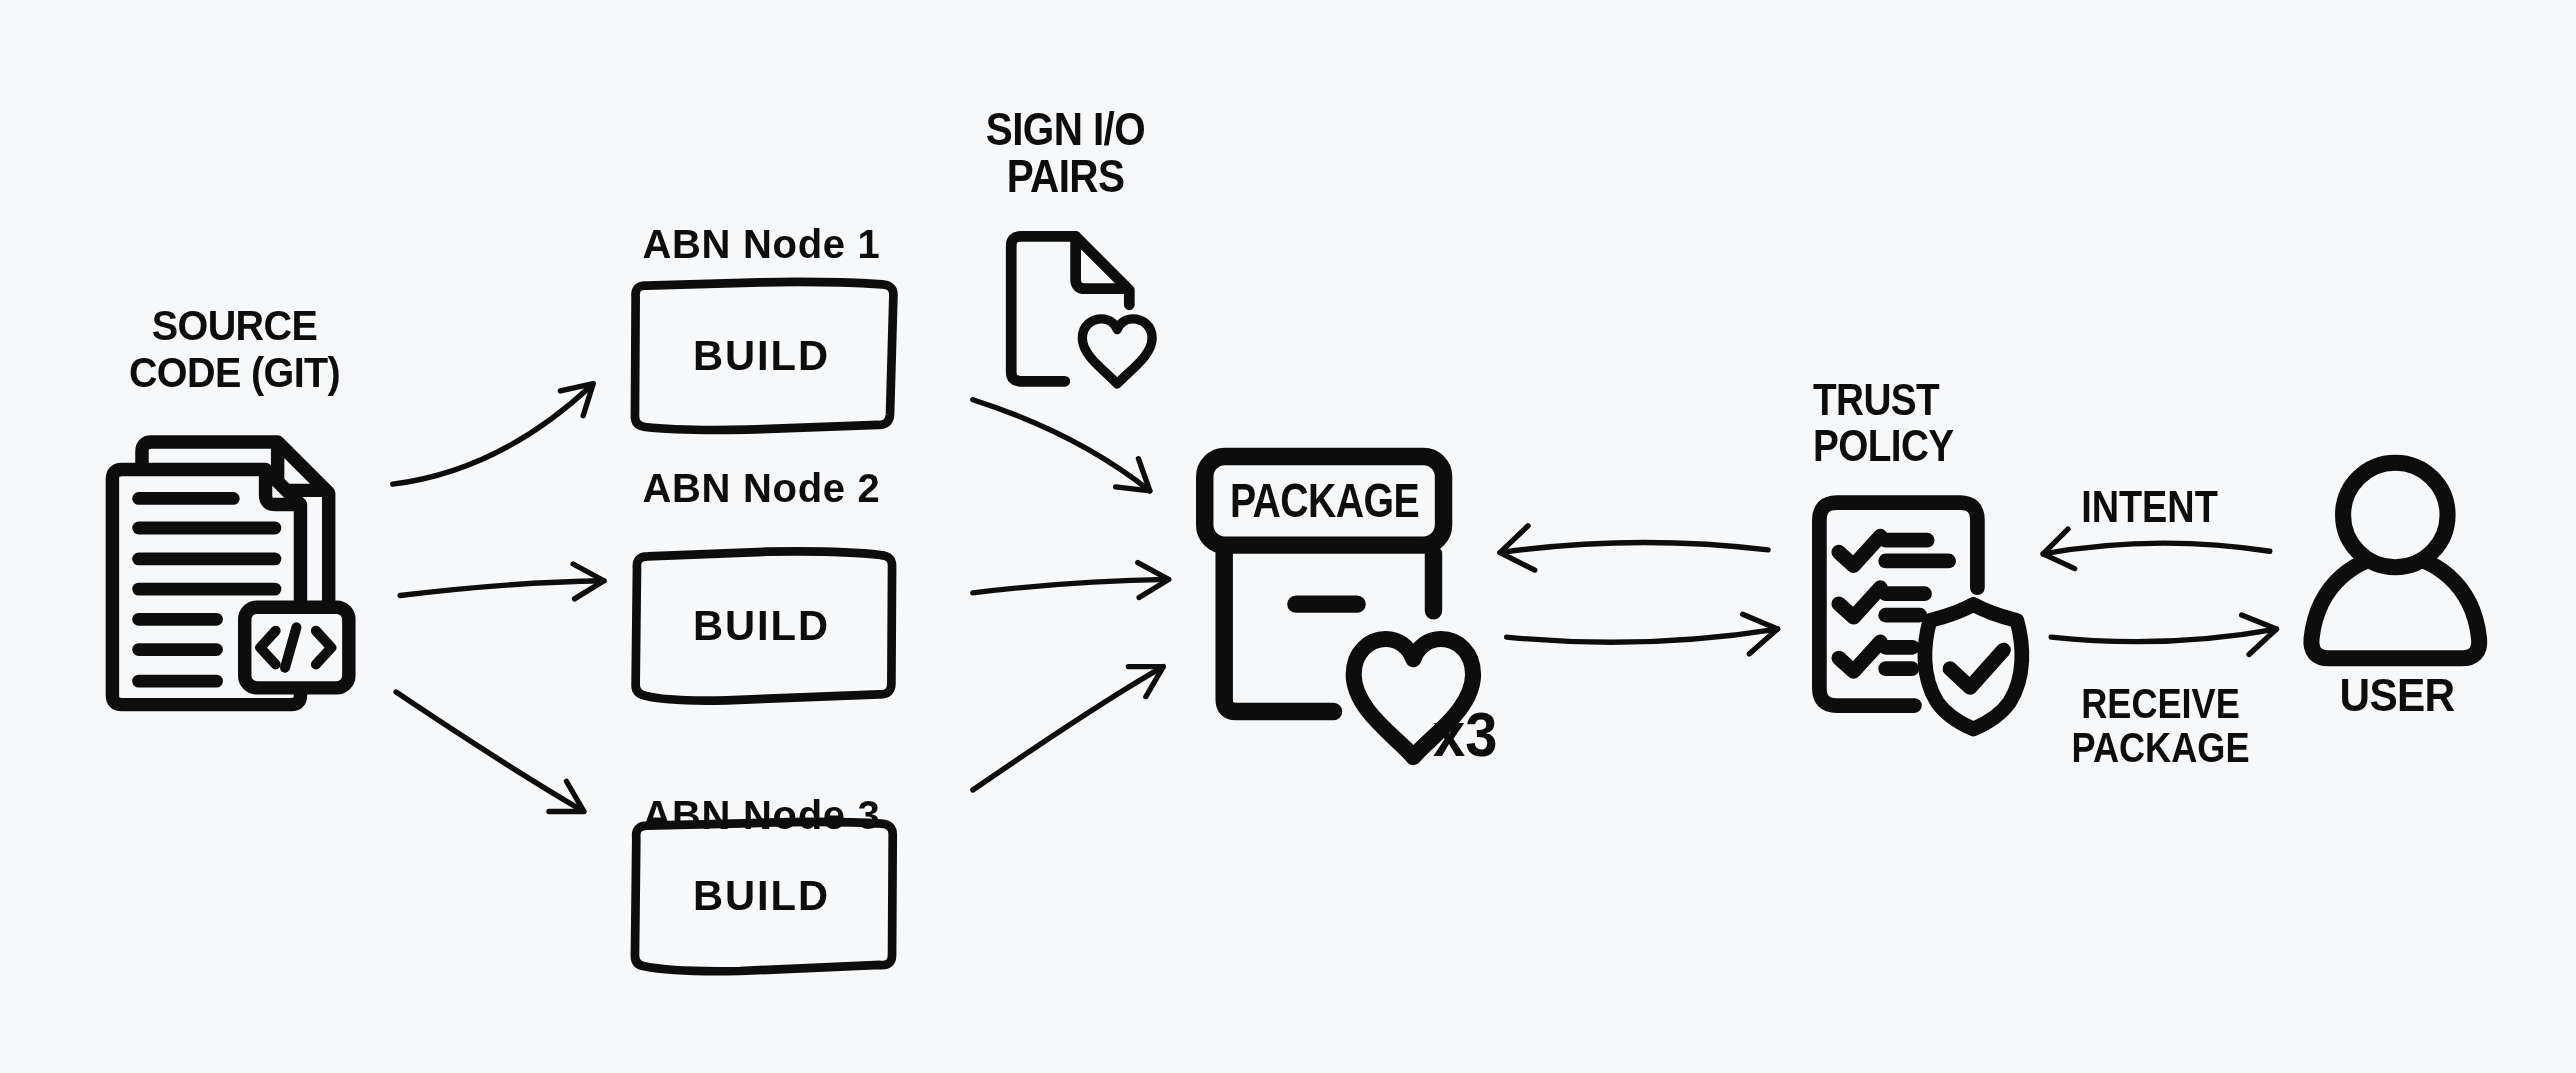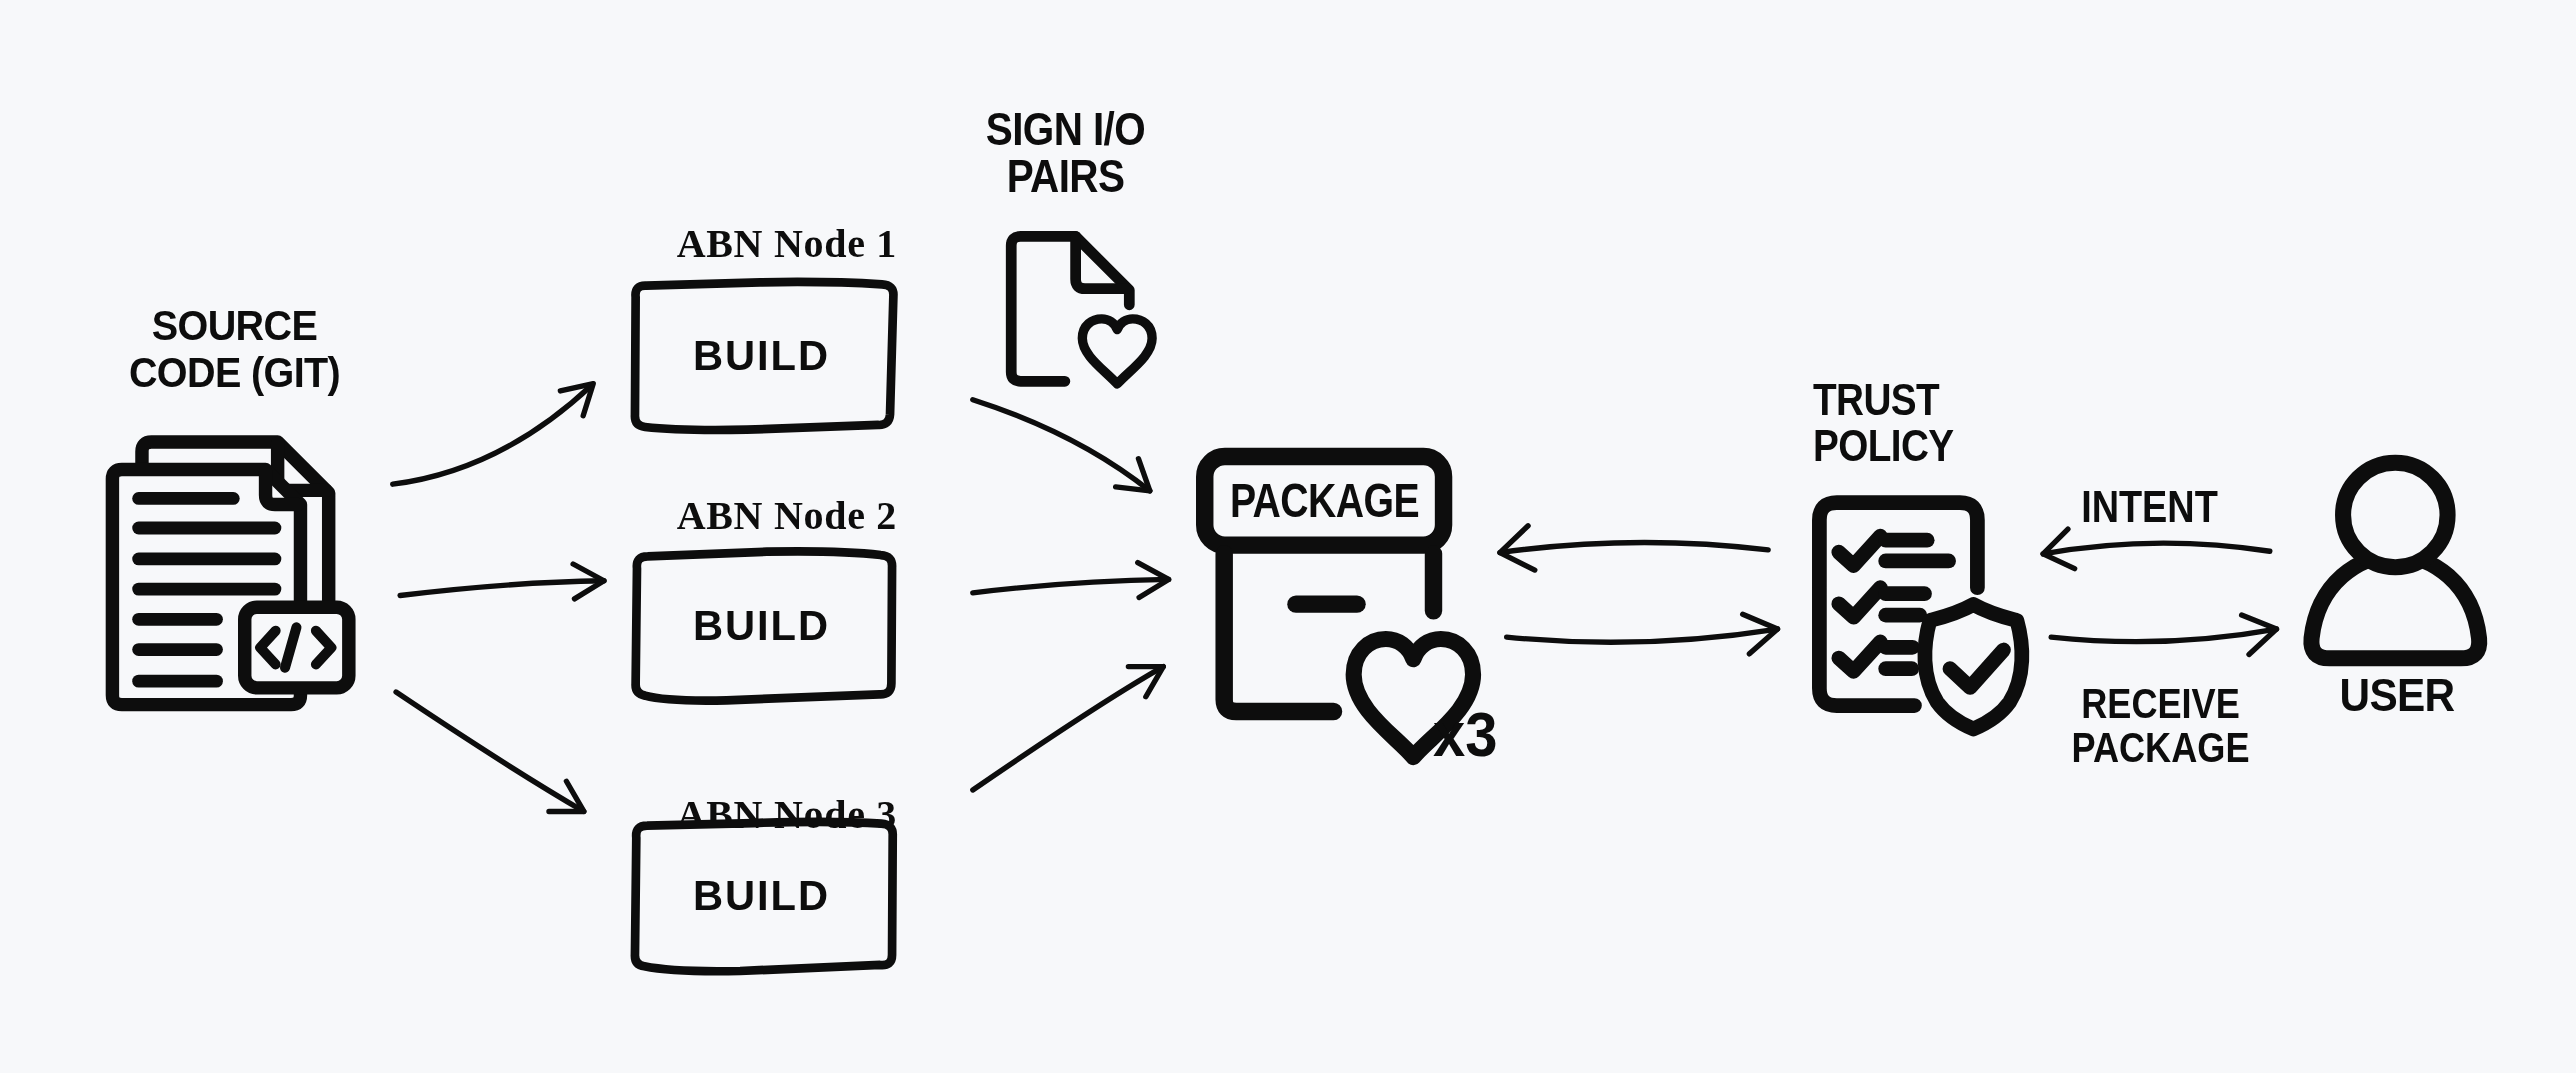--- a/index.html
+++ b/index.html
@@ -7,21 +7,21 @@
          font-family:"Liberation Sans","DejaVu Sans",sans-serif;color:#0d0d0d;}
   .lbl{position:absolute;font-weight:bold;color:#0d0d0d;white-space:nowrap;}
   .lbl span{display:block;}
   .center{text-align:center;}
   .left{text-align:left;}
   .cond92{transform:scaleX(.92);transform-origin:50% 50%;}
   .cond88{transform:scaleX(.88);transform-origin:50% 50%;}
   .cond88L{transform:scaleX(.88);transform-origin:0 50%;}
   .cond85{transform:scaleX(.86);transform-origin:50% 50%;}
   .src-label{left:87px;top:302px;width:295px;font-size:43px;line-height:47px;letter-spacing:-0.7px;}
-  .node-label{width:271px;font-size:40px;line-height:40px;text-align:right;letter-spacing:0.7px;font-family:Liberation Serif, serif;}
+  .node-label{width:271px;font-size:40px;line-height:40px;text-align:center;letter-spacing:0.7px;}
   .build-label{position:absolute;width:271px;height:157px;display:flex;align-items:center;justify-content:center;
                font-size:43px;font-weight:bold;letter-spacing:2px;transform:scaleX(.97);}
   .sign-label{left:958px;top:106px;width:215px;font-size:46px;line-height:47px;letter-spacing:-0.7px;}
   .pkg-label{left:1203px;top:447px;width:243px;height:106px;display:flex;align-items:center;justify-content:center;
              font-size:49px;font-weight:bold;letter-spacing:-0.7px;transform:scaleX(.80);}
   .x3-label{left:1433px;top:703px;font-size:63px;line-height:1;font-weight:bold;
             transform:scaleX(.92);transform-origin:0 0;}
   .trust-label{left:1813px;top:377px;width:282px;font-size:44px;line-height:46px;letter-spacing:-0.7px;}
   .intent-label{left:2049px;top:484px;width:201px;font-size:44px;line-height:46px;font-weight:700;}
   .receive-label{left:2043px;top:682px;width:235px;font-size:42px;line-height:44px;font-weight:700;}
@@ -61,21 +61,21 @@
         <path d="M305 287 L328 312 L305 337"></path>
     </g>
   </svg>
 
   <div class="lbl node-label" style="left:626px;top:224px">ABN Node 1</div>
   <svg style="left:626px;top:277px" width="271" height="158" viewBox="0 0 404 236">
     <path class="ink" stroke-width="13" d="M14 30 Q12 12 30 13 L200 8 Q300 6 382 11 Q400 12 399 28 L394 205 Q393 222 376 221 L180 228 Q80 230 28 224 Q12 222 13 206 Z"></path>
   </svg>
   <div class="build-label" style="left:626px;top:277px">BUILD</div>
 
-  <div class="lbl node-label" style="left:626px;top:496px">ABN Node 2</div>
+  <div class="lbl node-label" style="left:626px;top:468px">ABN Node 2</div>
   <svg style="left:626px;top:547px" width="271" height="158" viewBox="0 0 404 236">
     <path class="ink" stroke-width="13" d="M16 32 Q14 14 32 14 L210 7 Q320 5 380 12 Q398 13 397 30 L396 204 Q396 221 378 220 L150 229 Q60 231 28 222 Q13 219 14 204 Z"></path>
   </svg>
   <div class="build-label" style="left:626px;top:547px">BUILD</div>
 
   <div class="lbl node-label" style="left:626px;top:795px">ABN Node 3</div>
   <svg style="left:626px;top:817px" width="271" height="158" viewBox="0 0 404 236">
     <path class="ink" stroke-width="13" d="M15 31 Q13 13 31 13 L190 9 Q310 5 381 10 Q399 11 398 28 L397 206 Q397 223 379 221 L170 230 Q70 232 27 223 Q12 221 13 205 Z"></path>
   </svg>
   <div class="build-label" style="left:626px;top:817px">BUILD</div>

